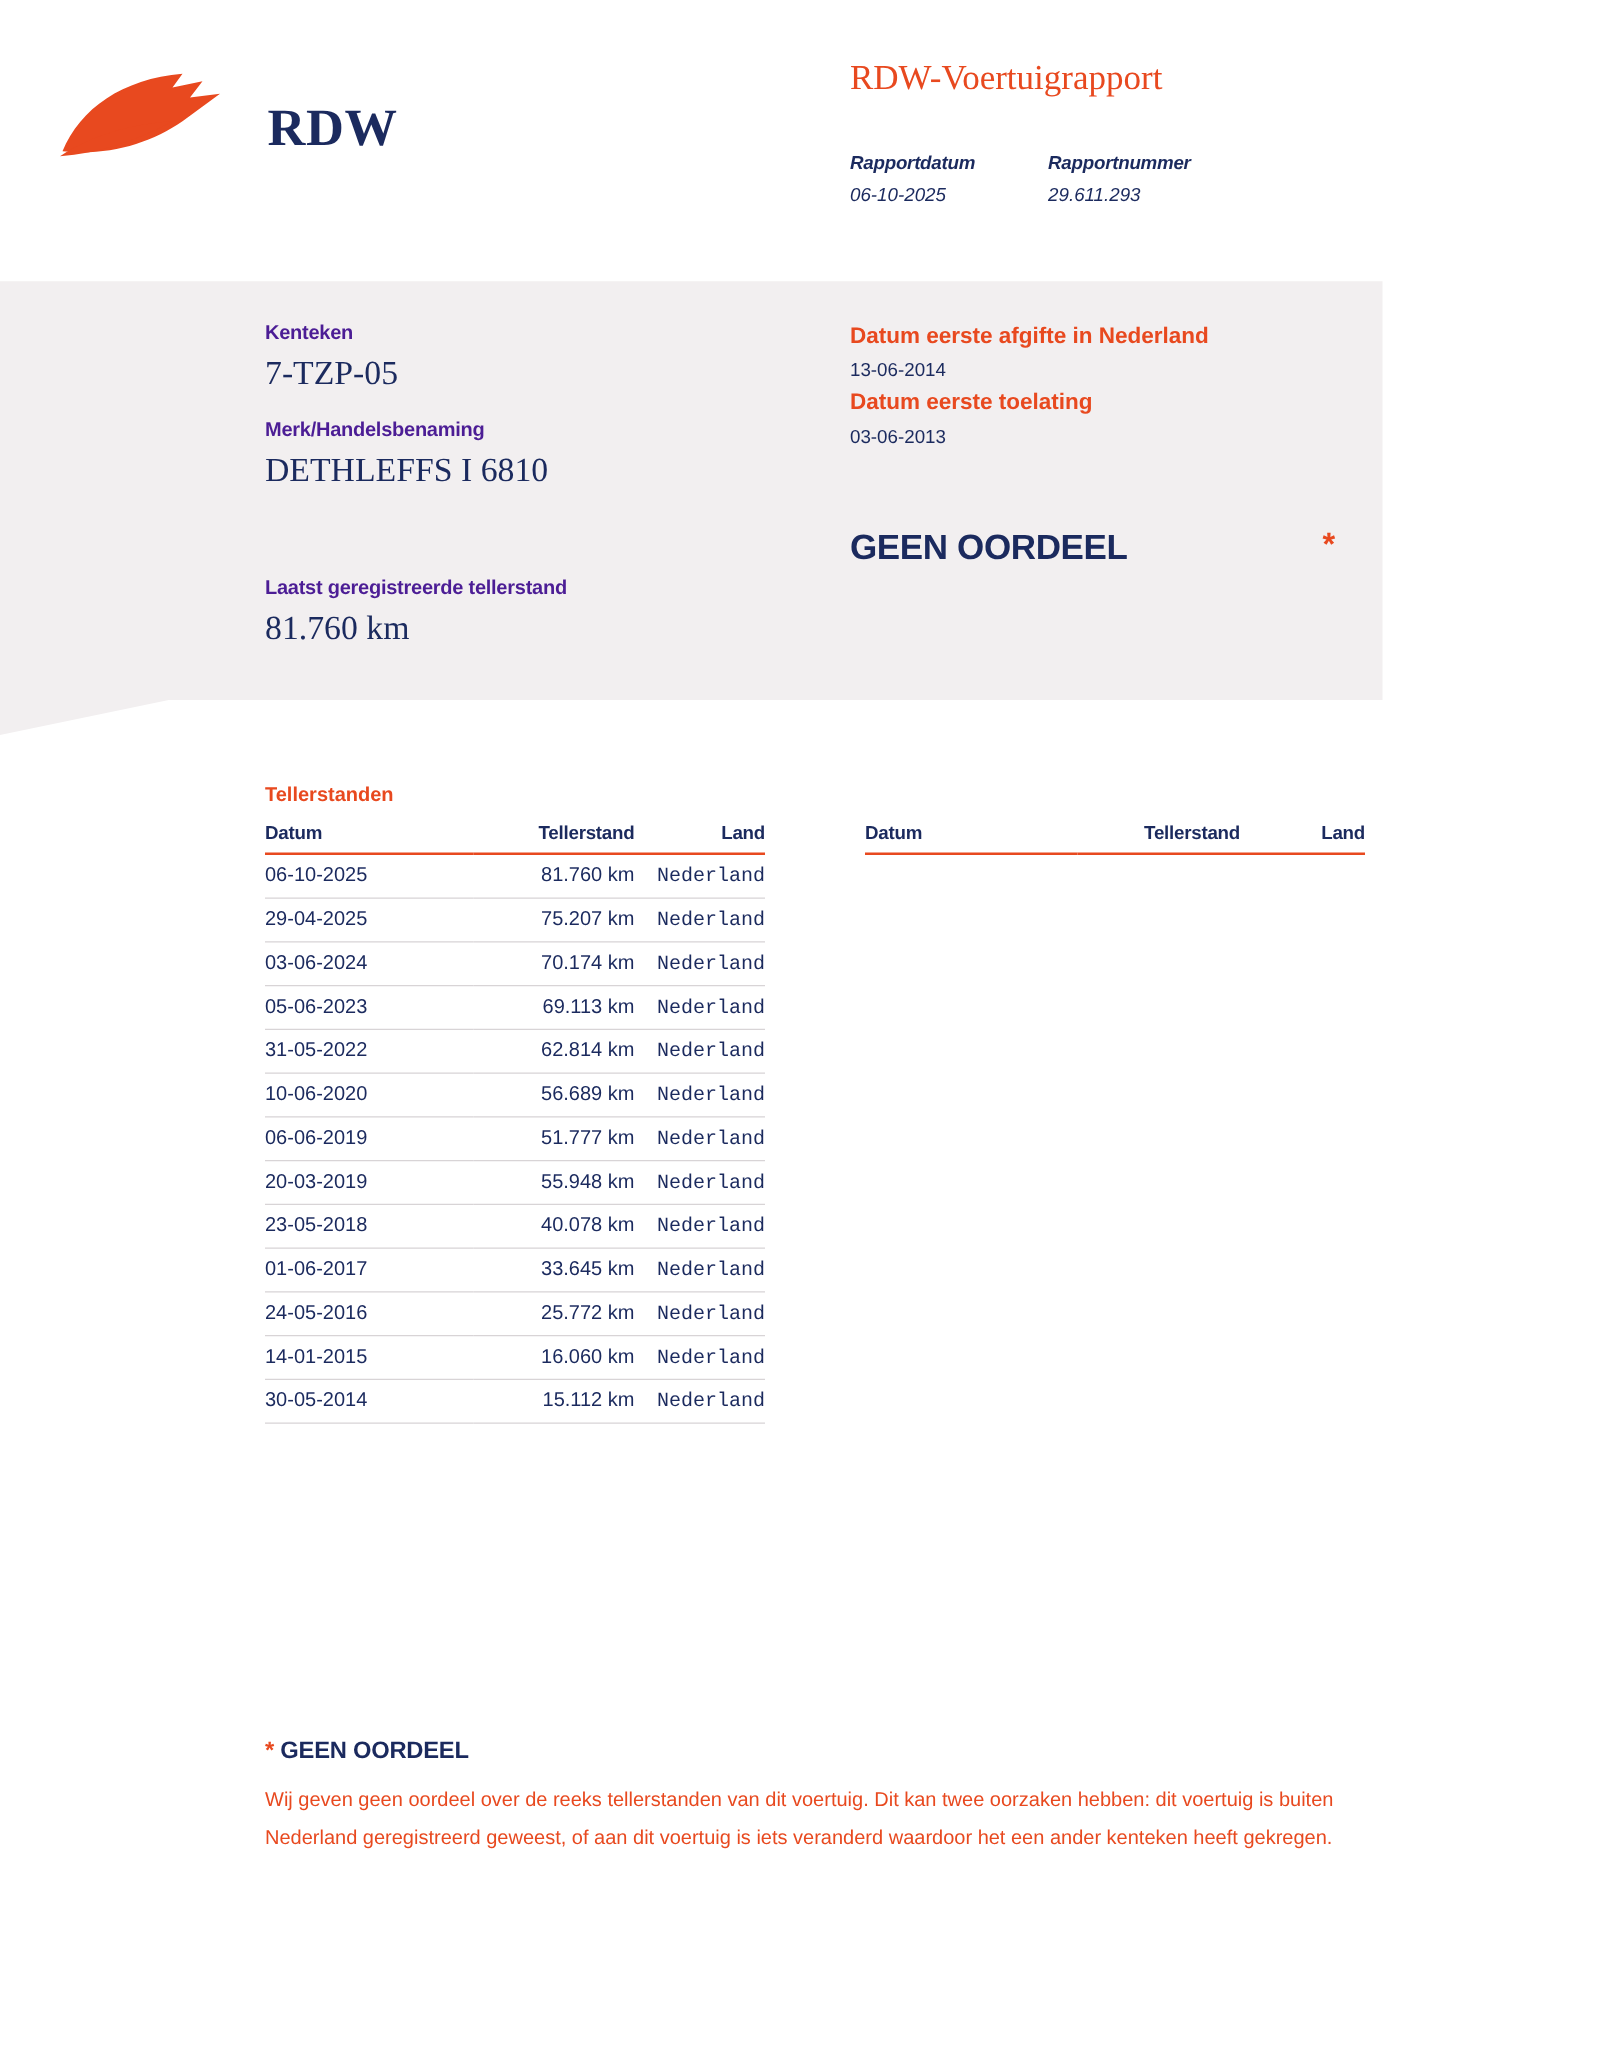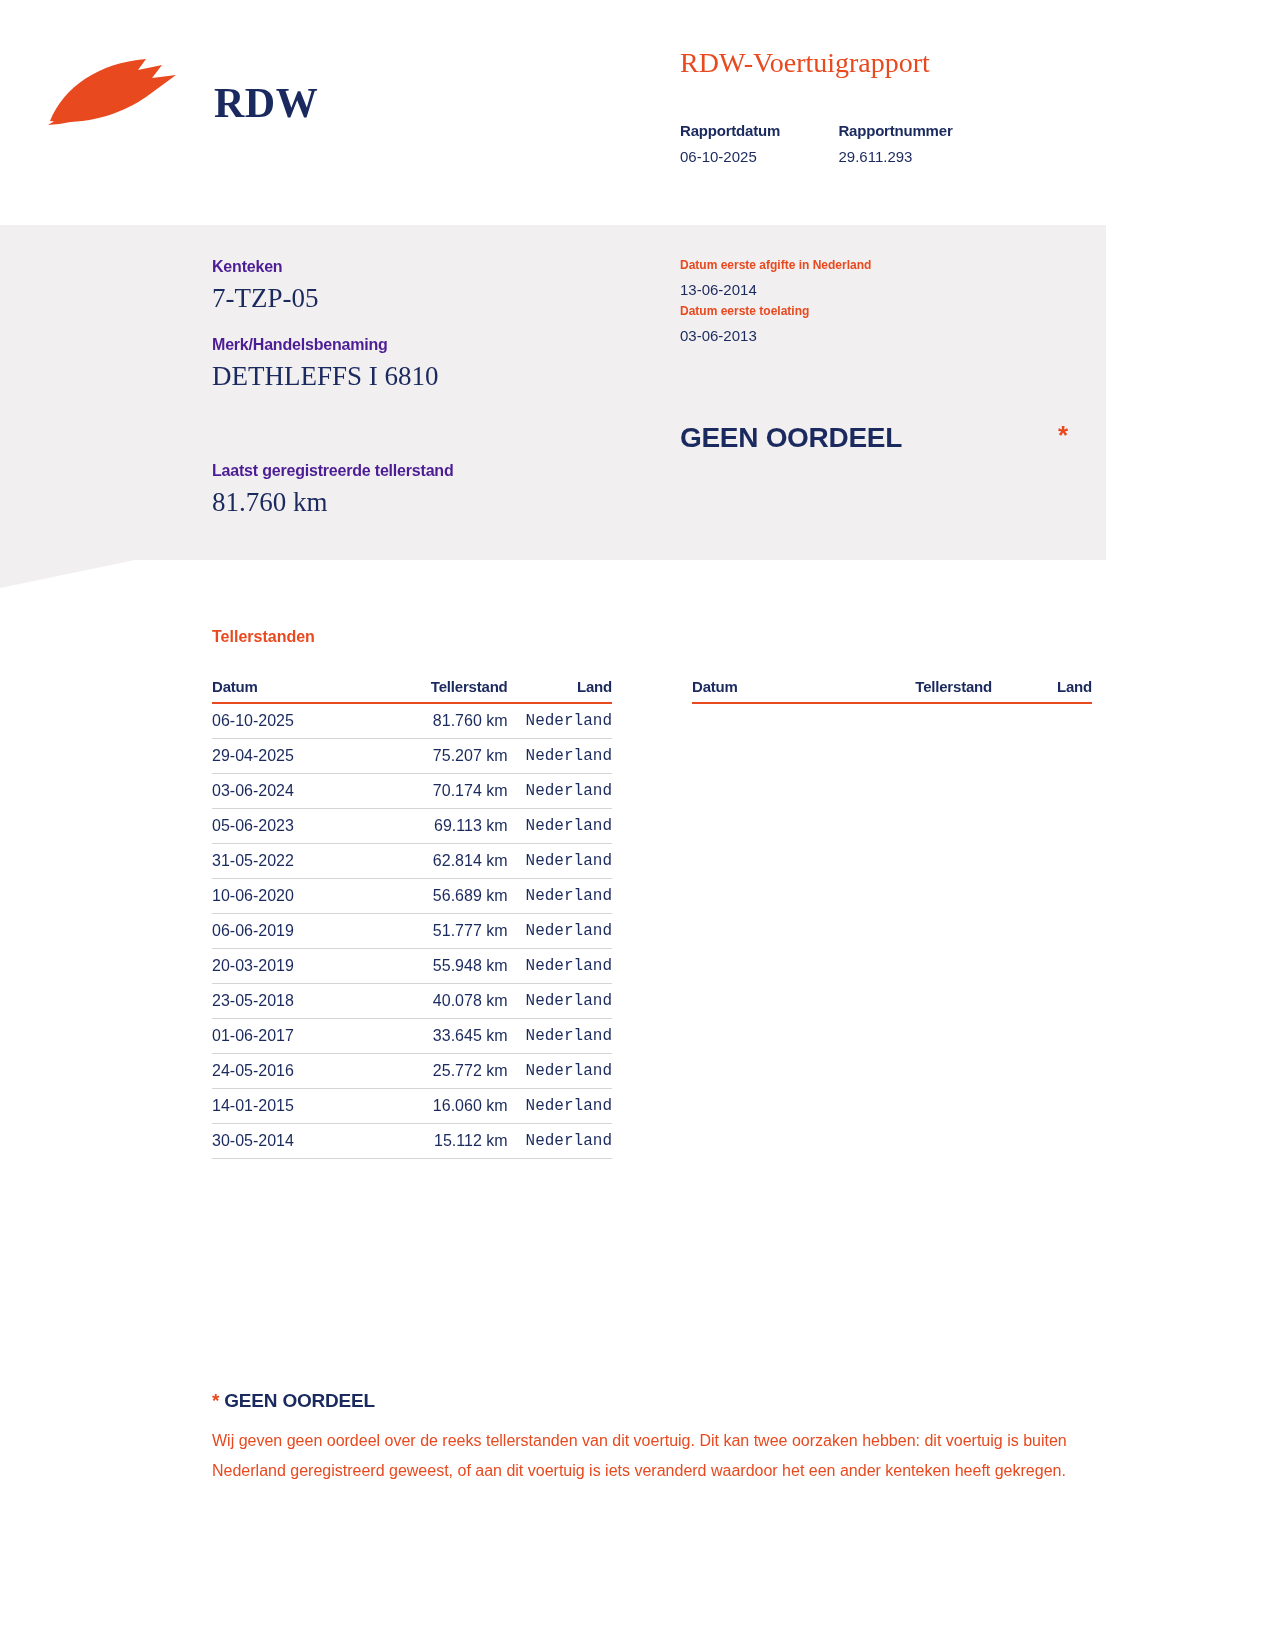--- a/index.html
+++ b/index.html
@@ -59,20 +59,21 @@
     top: 47px;
     font-family: "Liberation Serif", serif;
     font-size: 28px;
     color: #e8491f;
     letter-spacing: 0px;
   }
   .meta-block {
     position: absolute;
     left: 680px;
     top: 122px;
+    font-style: italic;
   }
   .meta-col {
     display: inline-block;
     vertical-align: top;
   }
   .meta-col.first { width: 154px; }
   .meta-label {
     font-size: 15px;
     font-weight: 700;
     color: #1b2a5e;
@@ -125,21 +126,21 @@
   .sum-left .block2 { margin-top: 22px; }
   .sum-left .block3 { margin-top: 70px; }
   .sum-right {
     position: absolute;
     left: 680px;
     top: 33px;
     width: 400px;
   }
   .sum-right .small-label {
     color: #e8491f;
-    font-size: 12px;
+    font-size: 18px;
     font-weight: 700;
   }
   .sum-right .small-value {
     color: #1b2a5e;
     font-size: 15px;
     margin-top: 9px;
   }
   .sum-right .block2 { margin-top: 6px; }
   .verdict {
     position: absolute;
@@ -174,21 +175,20 @@
     font-size: 16px;
     font-weight: 700;
   }
   table {
     border-collapse: collapse;
     font-size: 16px;
   }
   .tbl {
     position: absolute;
     width: 400px;
-    margin-top: 20px;
   }
   .tbl.left { left: 212px; top: 30px; }
   .tbl.right { left: 692px; top: 30px; }
   .tbl th {
     font-size: 15px;
     font-weight: 700;
     color: #1b2a5e;
     padding: 0 0 7px 0;
     border-bottom: 2px solid #e8491f;
     letter-spacing: -0.2px;

